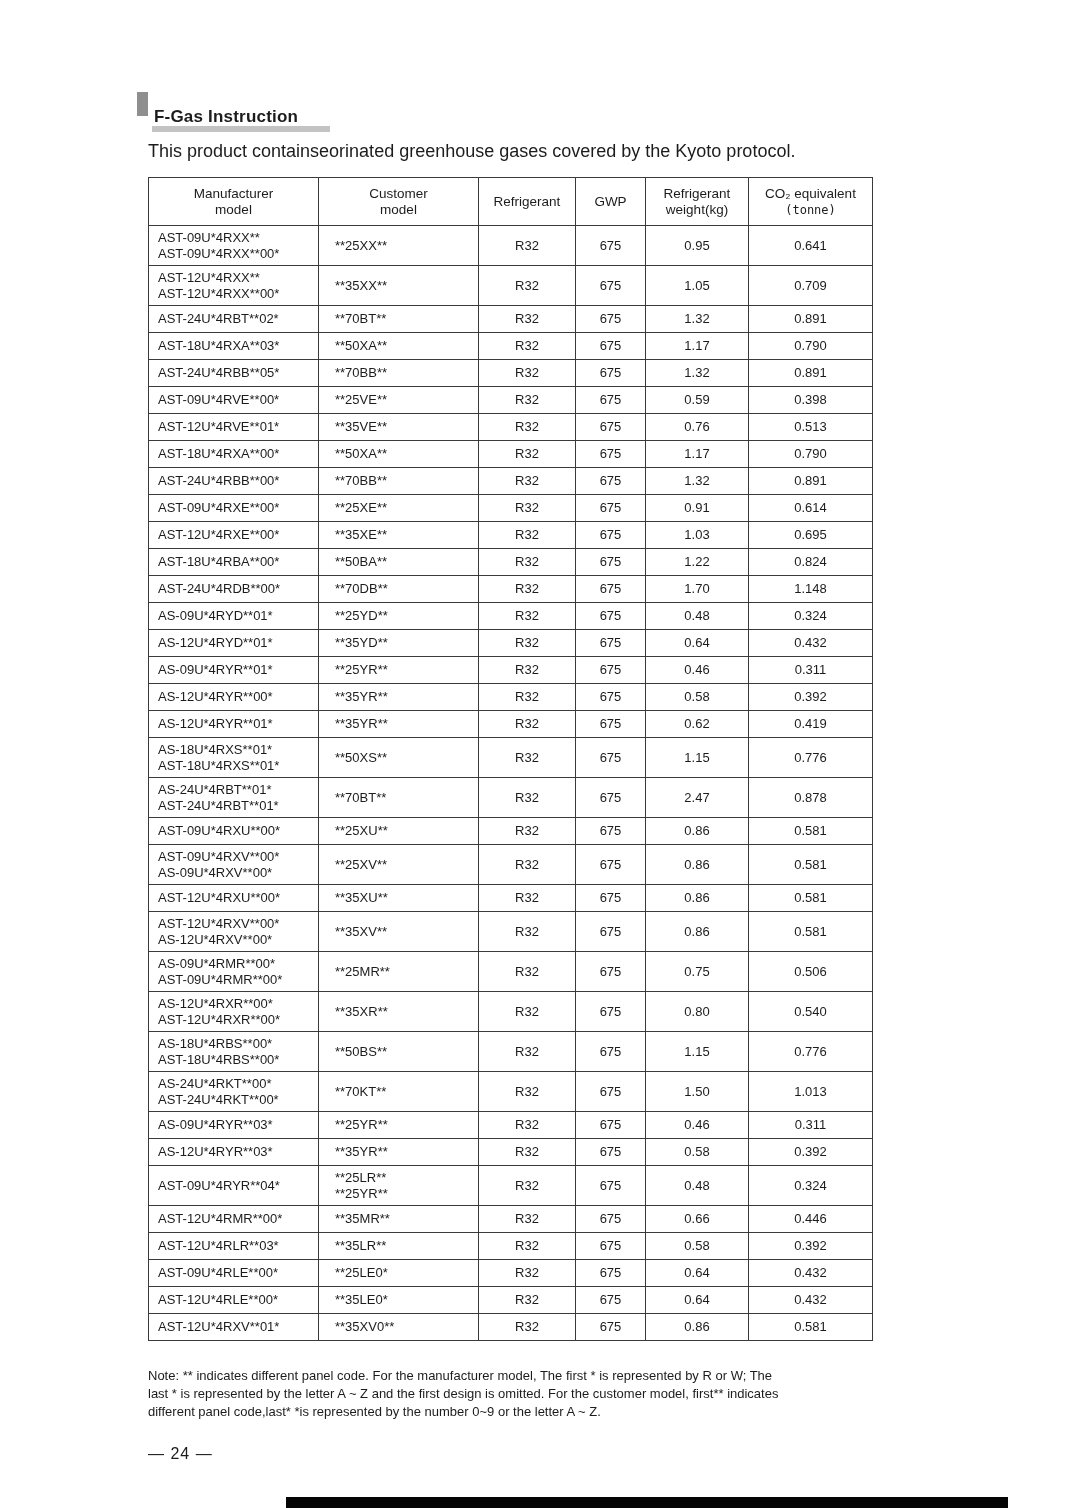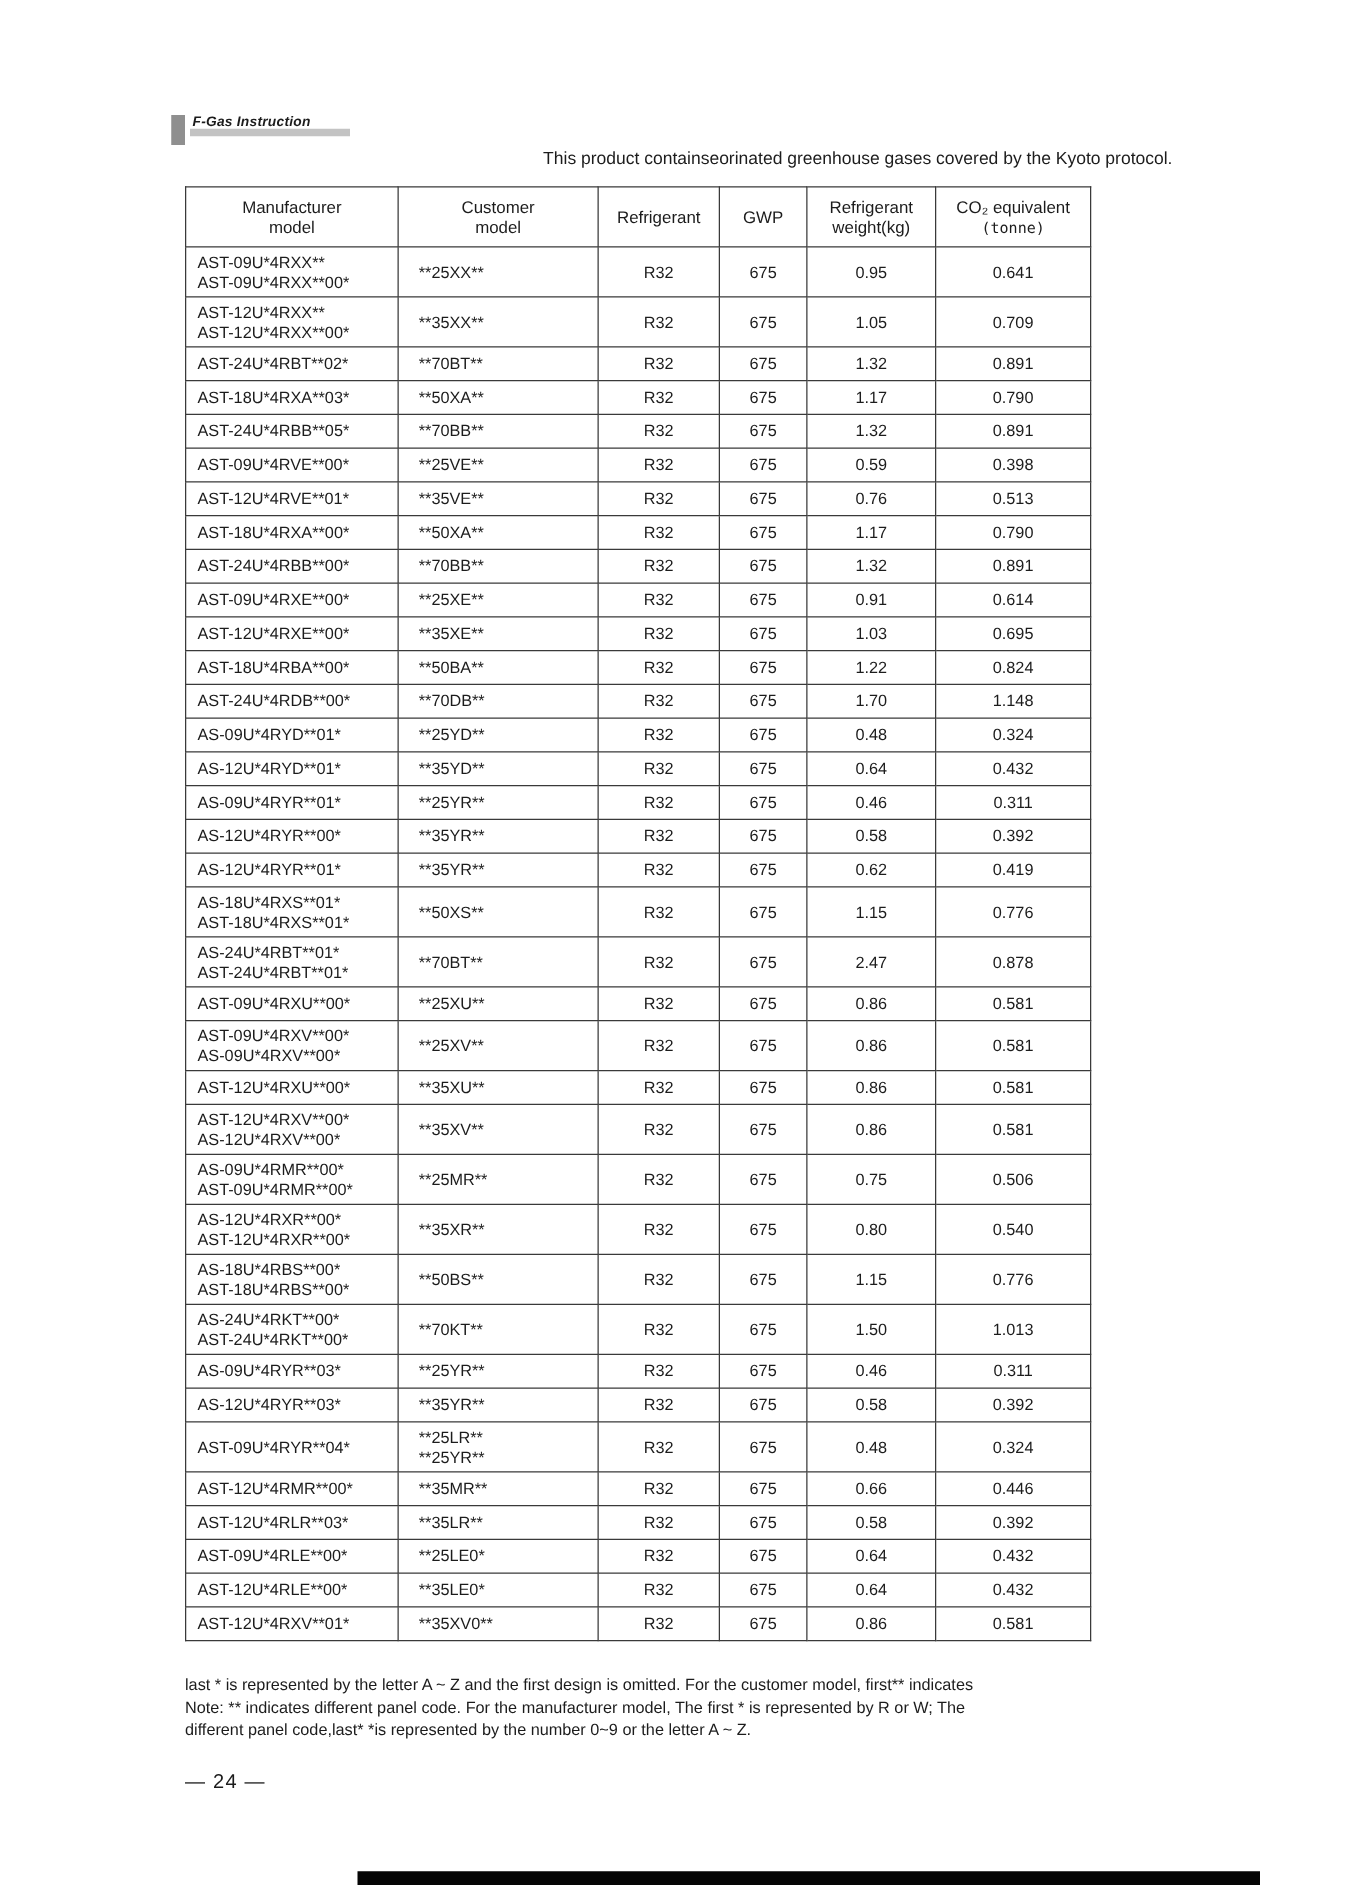--- a/index.html
+++ b/index.html
@@ -28,43 +28,41 @@
   .title-tab {
     position: absolute;
     left: 0;
     top: 4px;
     width: 11px;
     height: 24px;
     background: #8f8f8f;
   }
   h1.title {
     display: inline-block;
-    margin: 0 0 0 11px;
+    margin: 16px 0 0 11px;
     padding: 3px 10px 2px 6px;
-    font-size: 11px;
+    font-size: 17px;
     font-weight: bold;
     letter-spacing: 0.2px;
     position: relative;
     z-index: 1;
-    font-style: italic;
   }
   h1.title::after {
     content: "";
     position: absolute;
     left: 4px;
     bottom: -3px;
     width: calc(100% + 18px);
     height: 6px;
     background: #c3c3c3;
     z-index: -1;
   }
   .subtitle {
     margin: 12px 0 0 0;
-    font-size: 14px;
-    text-align: right;
+    font-size: 18px;
   }
   table.fgas {
     border-collapse: collapse;
     table-layout: fixed;
     width: 724px;
     margin-top: 15px;
   }
   table.fgas th, table.fgas td {
     border: 1px solid #3a3a3a;
     vertical-align: middle;
@@ -887,22 +885,22 @@
             <div>0.86</div>
           </td>
           <td class="num">
             <div>0.581</div>
           </td>
         </tr>
       </tbody>
   </table>
 
   <div class="note">
+    <div>Note: ** indicates different panel code. For the manufacturer model, The first * is represented by R or W; The</div>
     <div>last * is represented by the letter A ~ Z and the first design is omitted. For the customer model, first** indicates</div>
-    <div>Note: ** indicates different panel code. For the manufacturer model, The first * is represented by R or W; The</div>
     <div>different panel code,last* *is represented by the number 0~9 or the letter A ~ Z.</div>
   </div>
 
   <div class="page-number">— 24 —</div>
 
 </div>
 
 <div class="footer-bar"></div>
 
 </body></html>

